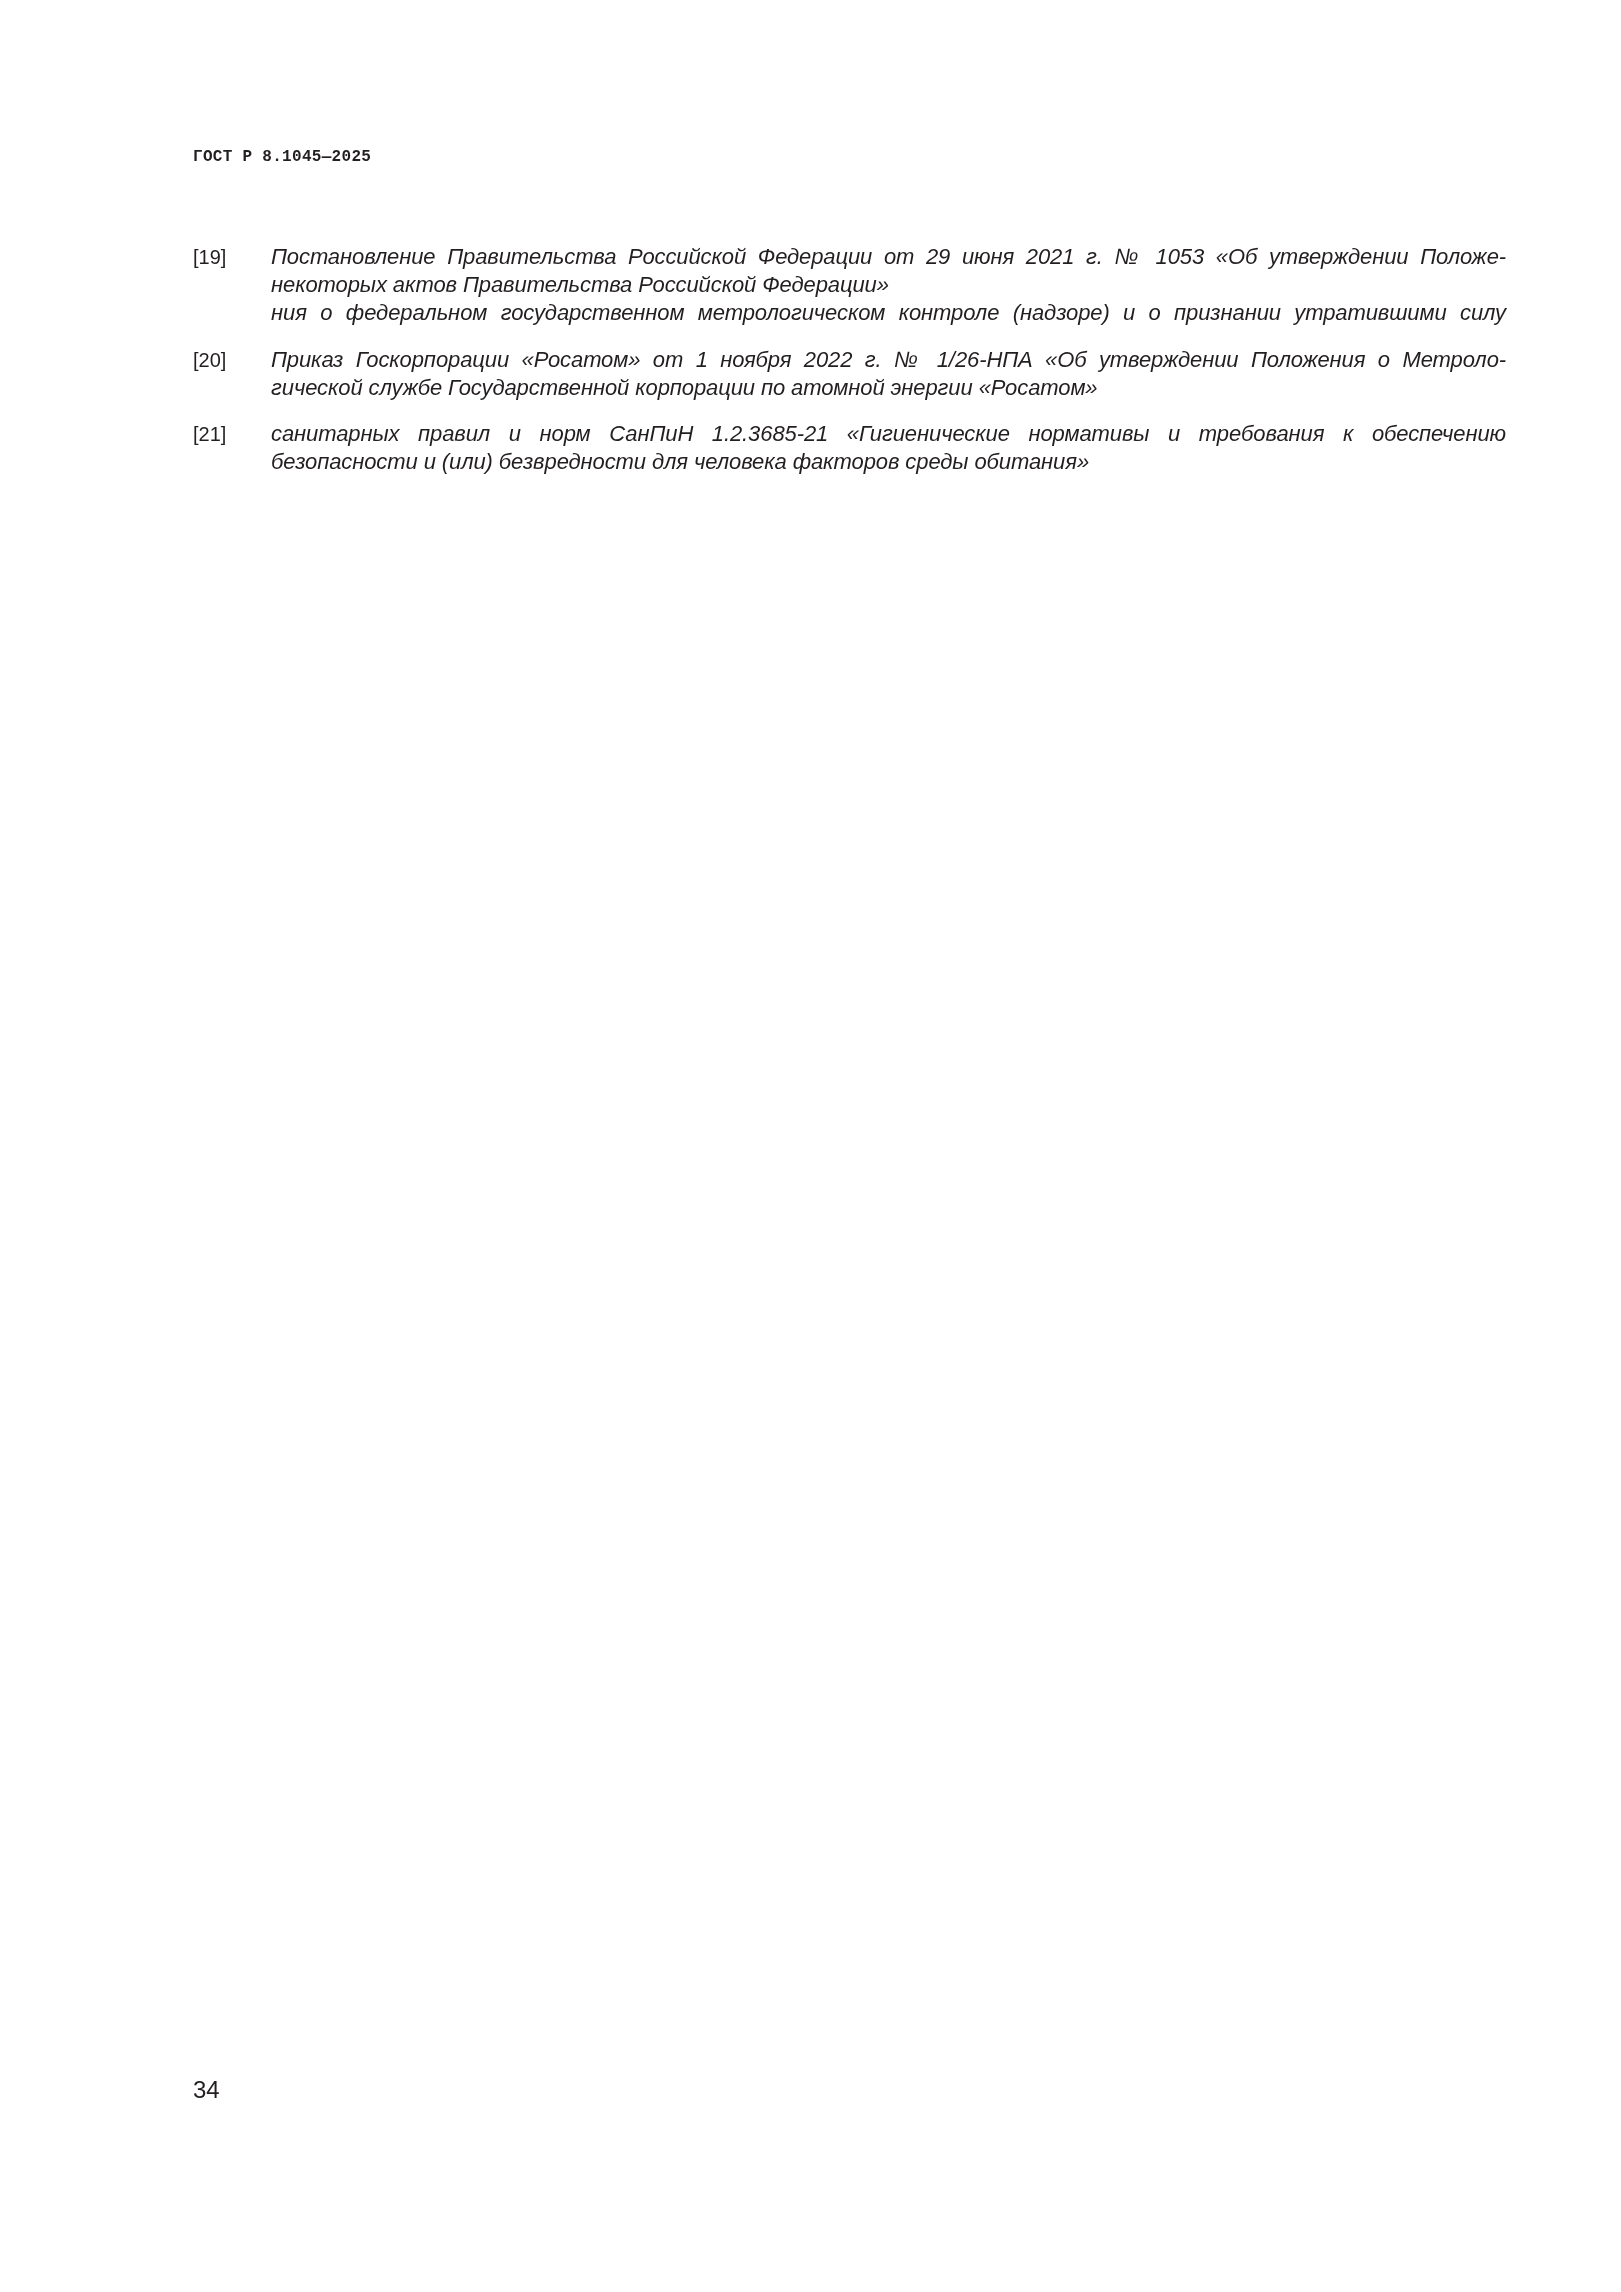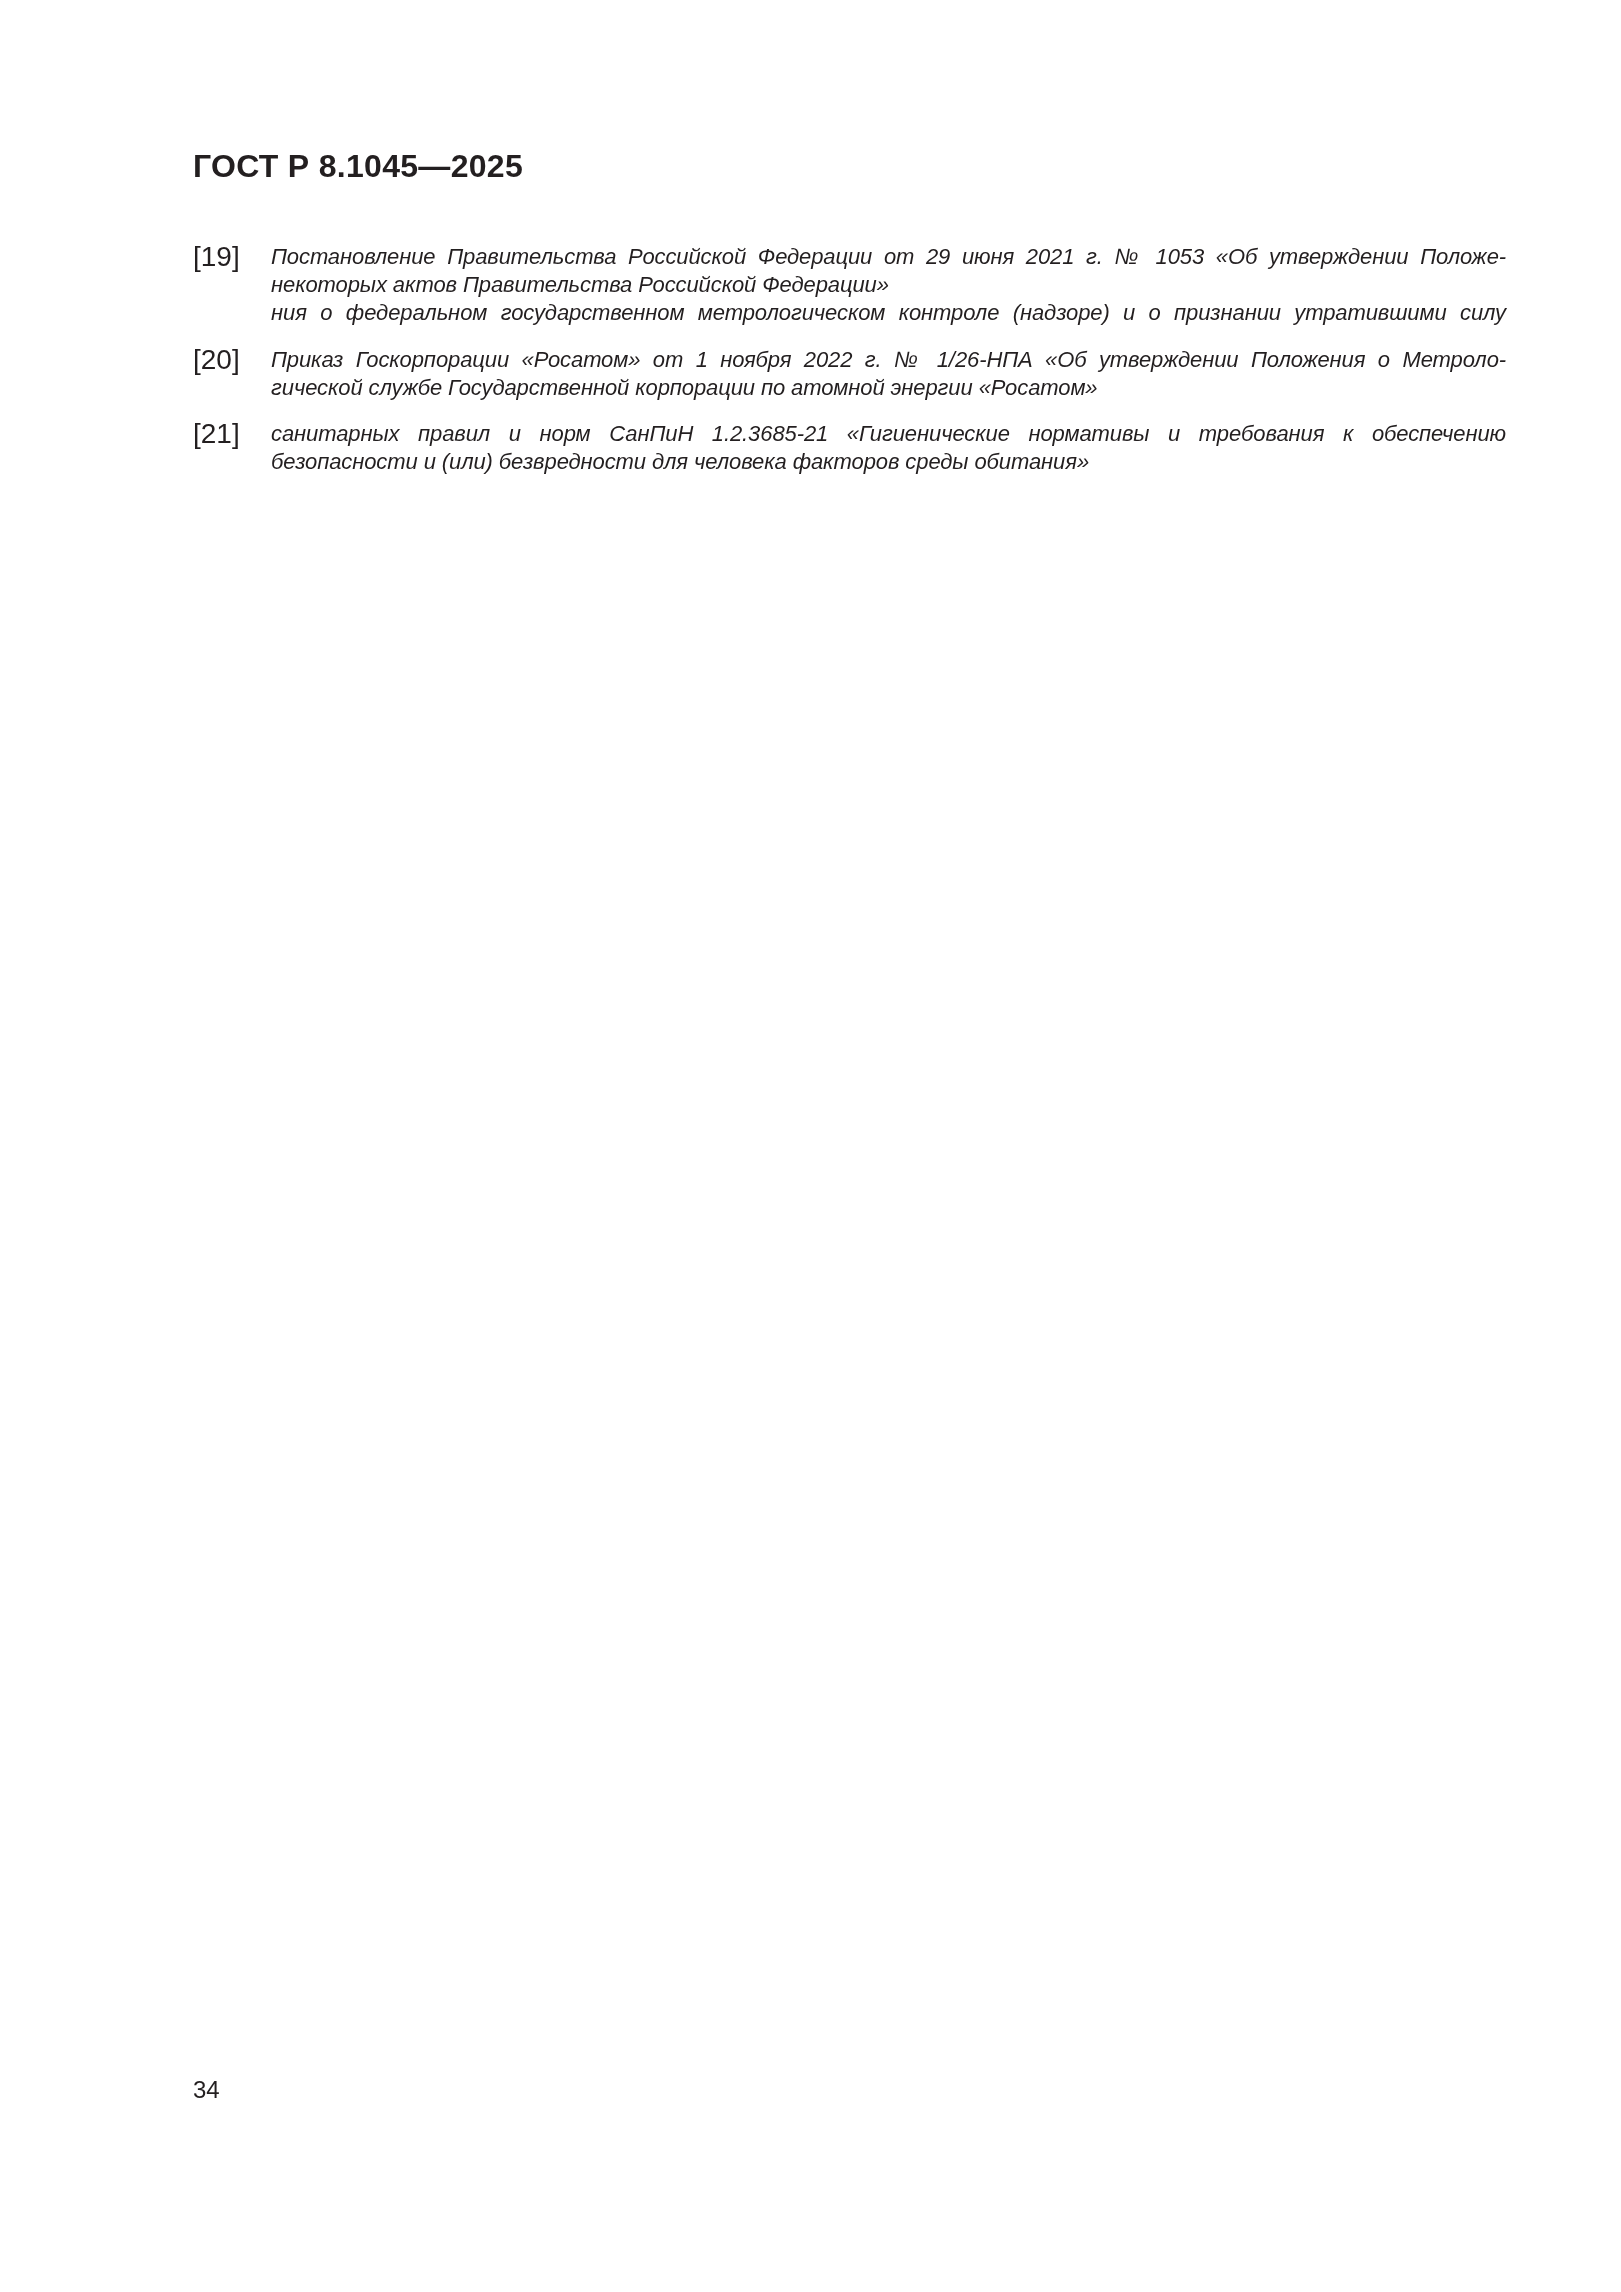--- a/index.html
+++ b/index.html
@@ -12,41 +12,41 @@
       height: 2293px;
       position: relative;
       overflow: hidden;
       font-family: "Liberation Sans", sans-serif;
       color: #231f20;
     }
     .doc-header {
       position: absolute;
       left: 193px;
       top: 148px;
-      font-family: Liberation Sans, sans-serif;
+      font-family: Liberation Mono, monospace;
       font-weight: bold;
-      font-size: 32px;
+      font-size: 16px;
       letter-spacing: 0.3px;
       color: #231f20;
     }
     .refs {
       position: absolute;
       left: 193px;
       top: 243px;
       width: 1313px;
     }
     .ref {
       display: flex;
       align-items: flex-start;
       margin-bottom: 18.6px;
     }
     .ref-num {
       flex: 0 0 78px;
       width: 78px;
-      font-size: 28px;
+      font-size: 20px;
       line-height: 28px;
     }
     .ref-text {
       flex: 1 1 auto;
       font-size: 22px;
       line-height: 28px;
       text-align: justify;
       letter-spacing: -0.1px;
       font-style: italic;
     }

